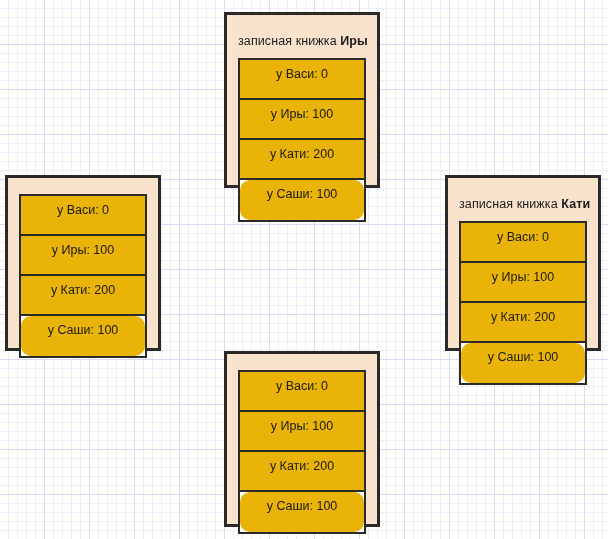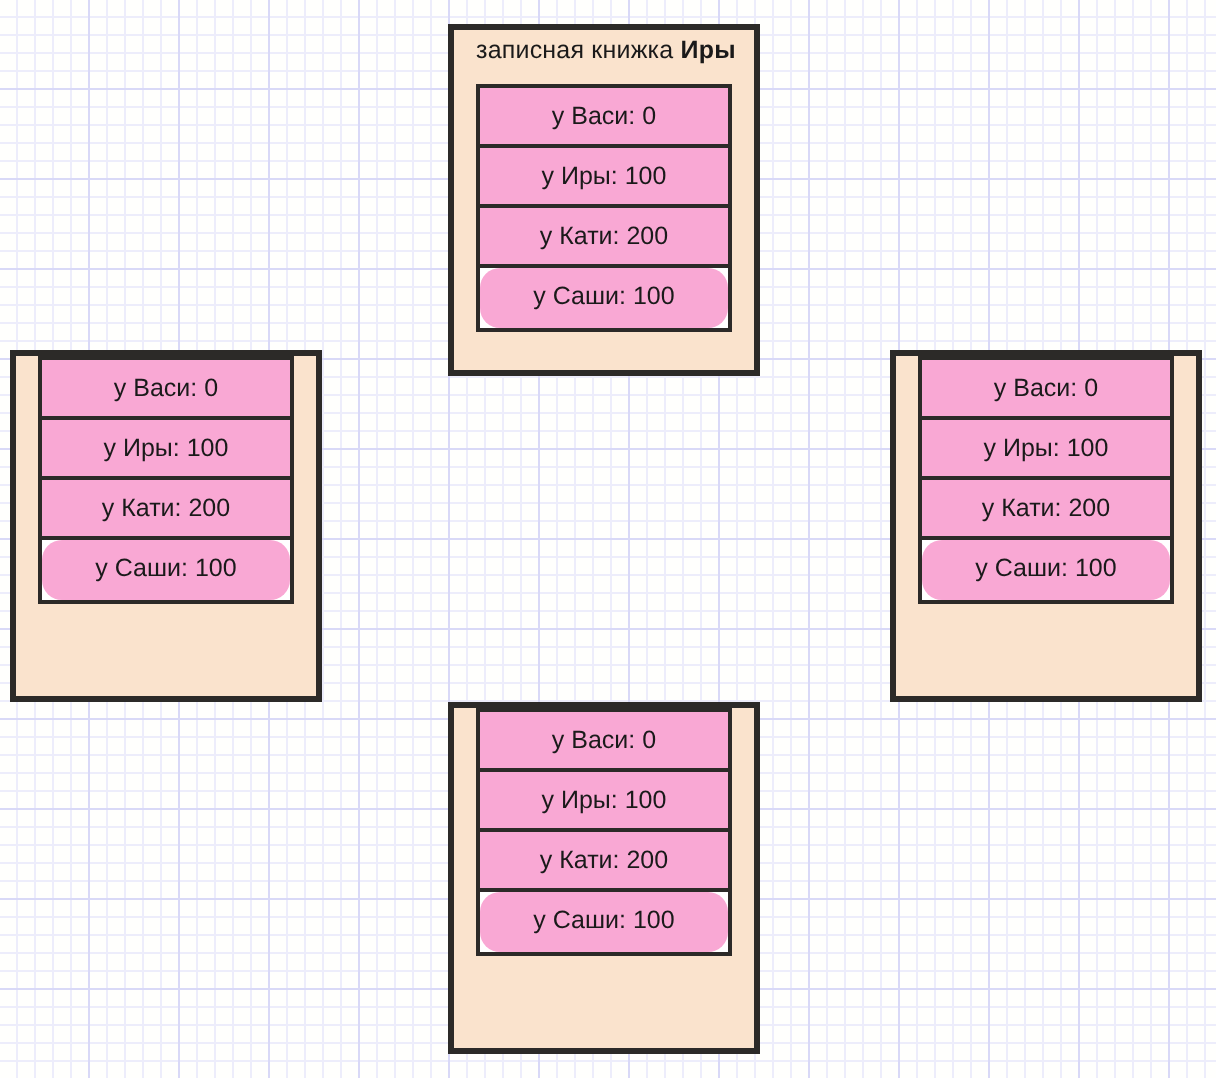--- a/index.html
+++ b/index.html
@@ -38,21 +38,21 @@
     top: 0;
     width: 608px;
     height: 539px;
   }
 
   .notebook {
     position: absolute;
     box-sizing: border-box;
     background: #fae3cd;
     border: 3px solid #2c2a28;
-    padding: 0 11px 11px 11px;
+    padding: 16px 11px 11px 11px;
   }
 
   .notebook-title {
     font-size: 12.5px;
     line-height: 16px;
     color: #1a1a1a;
     text-align: center;
     white-space: nowrap;
     margin-bottom: 9px;
     margin-top: 2px;
@@ -63,26 +63,26 @@
   }
 
   .entries {
     border: 2px solid #2c2a28;
     background: #ffffff;
     box-sizing: border-box;
   }
 
   .entry {
     box-sizing: border-box;
-    height: 30px;
+    height: 40px;
     line-height: 28px;
     text-align: center;
     font-size: 12.5px;
     color: #1a1a1a;
-    background: #f9a8d4;
+    background: #eab308;
     border-bottom: 2px solid #2c2a28;
     white-space: nowrap;
     overflow: hidden;
   }
   .entry:last-child {
     border-bottom: none;
     border-radius: 10px;
   }
 
   
@@ -112,20 +112,24 @@
   <div class="notebook nb-left">
     <div class="entries">
       <div class="entry">у Васи: 0</div>
       <div class="entry">у Иры: 100</div>
       <div class="entry">у Кати: 200</div>
       <div class="entry">у Саши: 100</div>
     </div>
   </div>
 
   <div class="notebook nb-right">
+    <div class="notebook-title">
+      <span>записная книжка</span>
+      <span class="owner">Кати</span>
+    </div>
     <div class="entries">
       <div class="entry">у Васи: 0</div>
       <div class="entry">у Иры: 100</div>
       <div class="entry">у Кати: 200</div>
       <div class="entry">у Саши: 100</div>
     </div>
   </div>
 
   <div class="notebook nb-bottom">
     <div class="entries">

